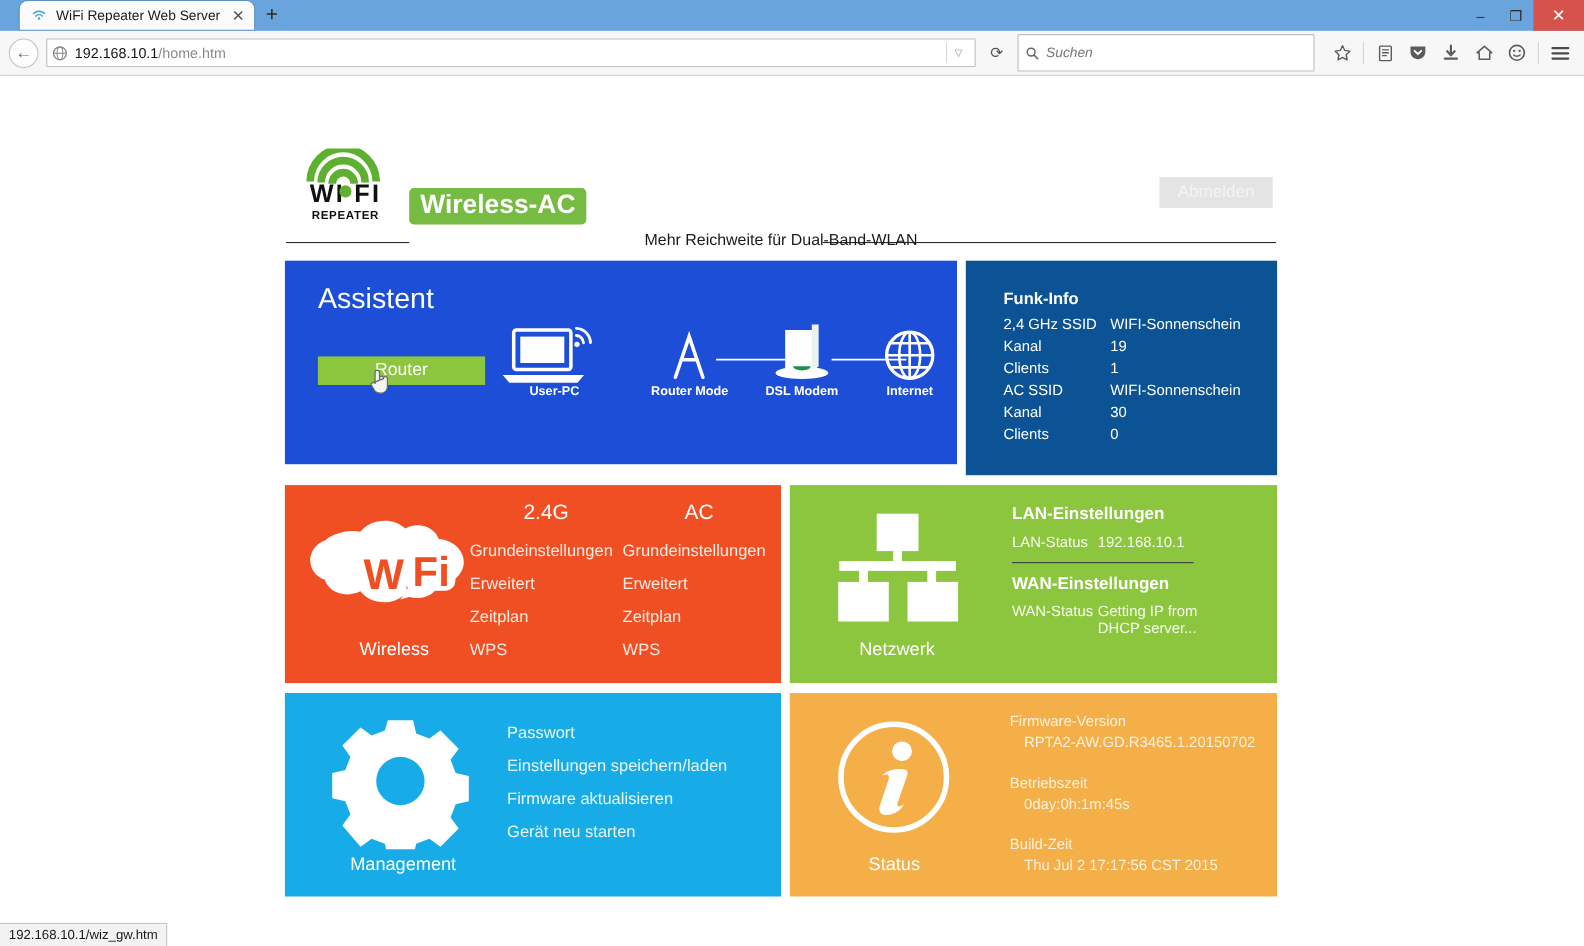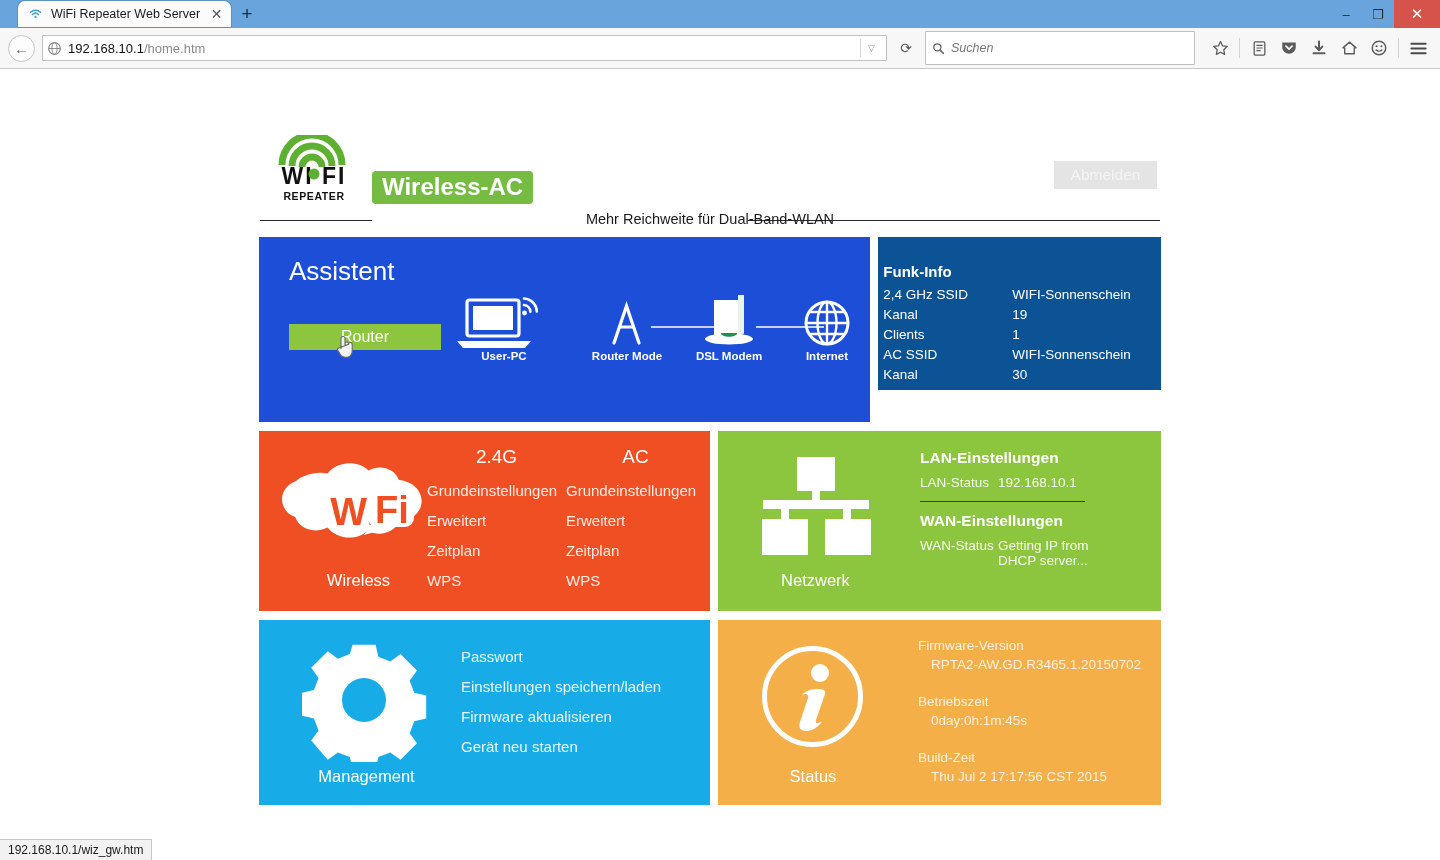--- a/index.html
+++ b/index.html
@@ -160,24 +160,24 @@
     pointer-events: none;
   }
   .diag { position: absolute; left: 0; top: 0; width: 612px; height: 185px; }
   .diag-label {
     position: absolute; color: #fff; font-size: 11.5px; font-weight: 700;
     text-align: center; white-space: nowrap;
   }
 
   
   .p-funk {
-    width: 283px; height: 153px; background: #0B5394; position: relative; padding: 26px 0 0 5px;
+    width: 283px; height: 195px; background: #0B5394; position: relative; padding: 26px 0 0 34px;
   }
   .funk-h { color: #fff; font-size: 15px; font-weight: 700; margin-bottom: 5px; }
-  .funk-row { display: flex; font-size: 13.5px; color: #ffffff; line-height: 20px; gap: 32px; }
+  .funk-row { display: flex; font-size: 13.5px; color: #ffffff; line-height: 20px; }
   .funk-k { width: 97px; flex: 0 0 97px; }
   .funk-v { flex: 1 1 auto; }
 
   
   .p-wireless {
     width: 455px; height: 180px; background: #F04E23; position: relative; margin-right: 8px;
   }
   .wifi-cloud { position: absolute; left: 17px; top: 28px; width: 165px; height: 100px; }
   .wireless-cap {
     position: absolute; left: 17px; top: 140px; width: 165px; text-align: center;

